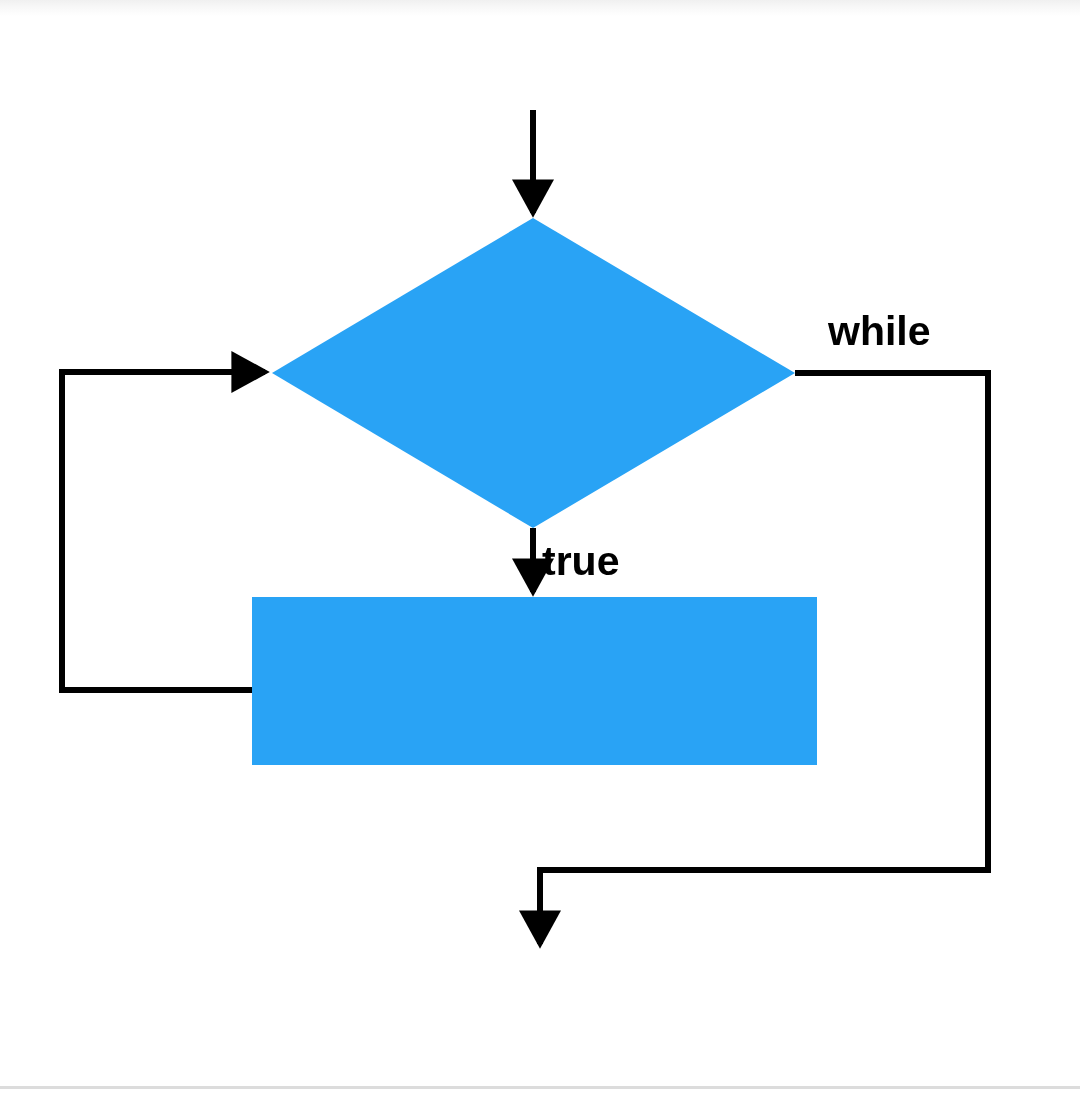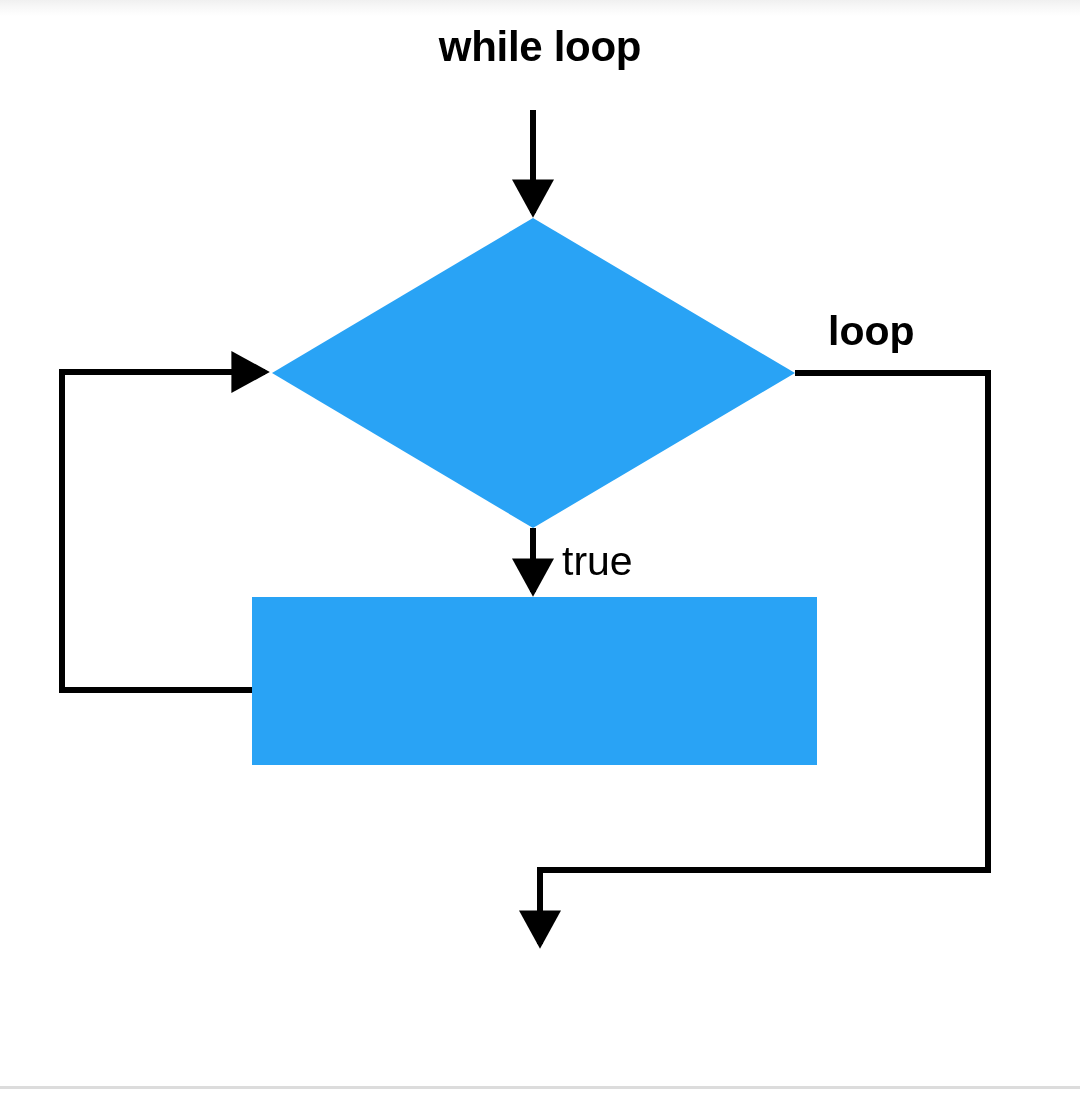--- a/index.html
+++ b/index.html
@@ -67,22 +67,22 @@
     text-align: center;
   }
   .false-label {
     font-size: 41px;
     font-weight: bold;
     left: 828px;
     top: 308px;
   }
   .true-label {
     font-size: 41px;
-    font-weight: normal;
-    left: 562px;
+    font-weight: bold;
+    left: 542px;
     top: 538px;
   }
   .node-text {
     position: absolute;
     color: #ffffff;
     font-weight: normal;
     white-space: nowrap;
     text-align: center;
   }
   .condition-text {
@@ -118,24 +118,23 @@
 
     <line x1="533" y1="528" x2="533" y2="592" stroke="#000000" stroke-width="6" marker-end="url(#arrowhead)"></line>
 
     <rect x="252" y="597" width="565" height="168" fill="#29a3f5"></rect>
 
     <polyline points="252,690 62,690 62,372 265,372" fill="none" stroke="#000000" stroke-width="6" stroke-linejoin="miter" marker-end="url(#arrowhead)"></polyline>
 
     <polyline points="795,373 988,373 988,870 540,870 540,944" fill="none" stroke="#000000" stroke-width="6" stroke-linejoin="miter" marker-end="url(#arrowhead)"></polyline>
   </svg>
 
-  <div class="lbl title-label">while loop</div>
 
 
-  <div class="lbl false-label">loop</div>
+  <div class="lbl false-label">while</div>
 
   <div class="lbl true-label">true</div>
 
 
 
   <div class="bottom-rule"></div>
 
 </div>
 
 </body></html>

